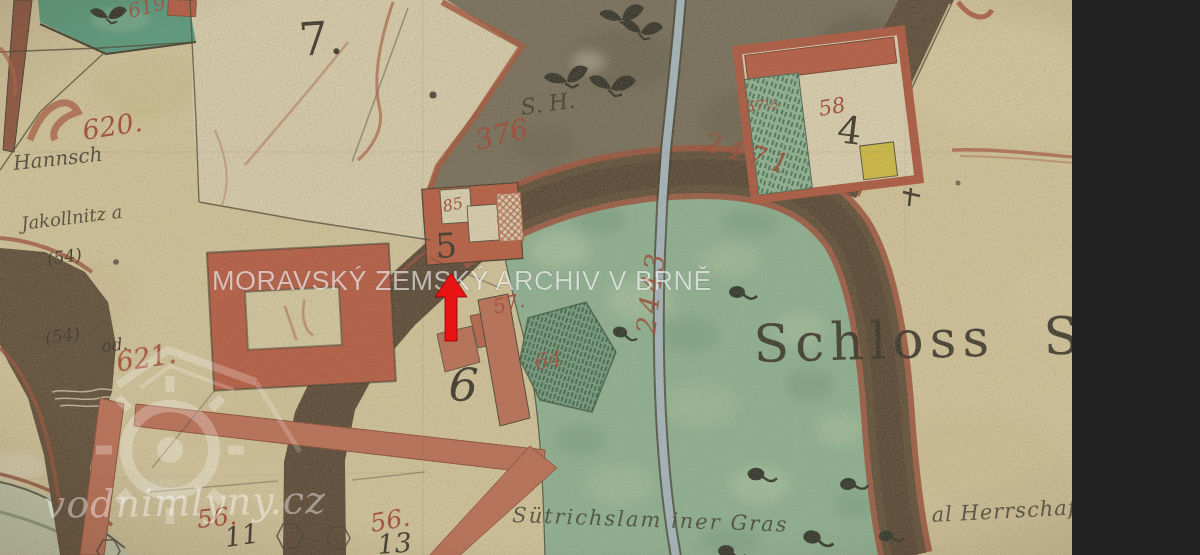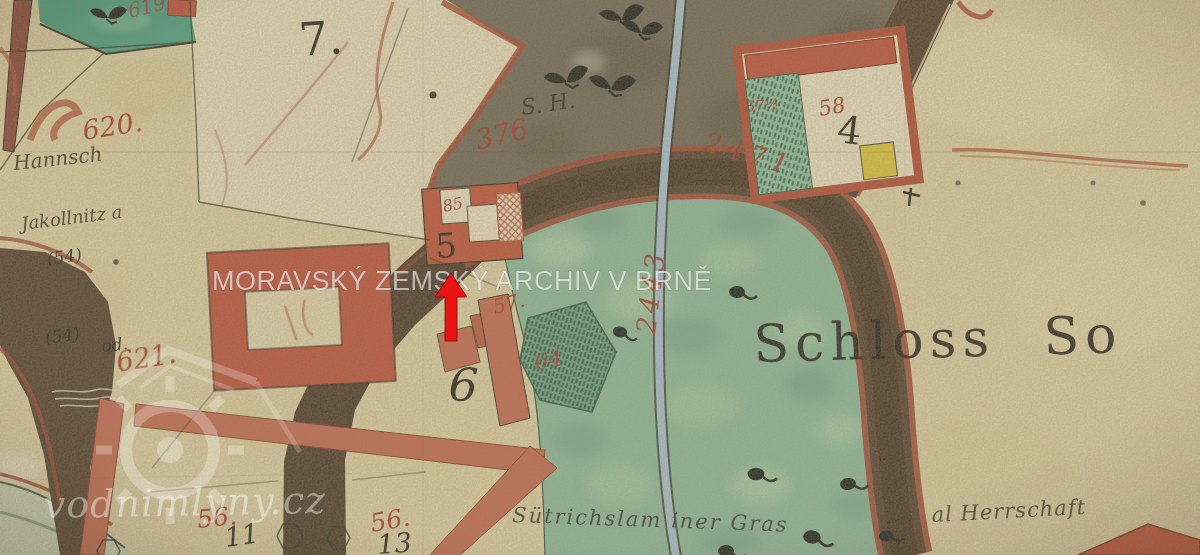--- a/index.html
+++ b/index.html
@@ -1,16 +1,16 @@
 <!DOCTYPE html>
 <html><head>
 <meta charset="utf-8">
 <style>
   html,body{margin:0;padding:0;background:#222;}
-  #stage{width:1200px;height:555px;position:relative;overflow:hidden;font-family:"DejaVu Serif",serif;text-align:center;}
+  #stage{width:1072px;height:555px;position:relative;overflow:hidden;font-family:"DejaVu Serif",serif;text-align:center;}
   svg{display:block;}
   text{user-select:none;}
 </style>
 </head>
 <body>
 
 <div id="stage">
 <svg width="1200" height="555" viewBox="0 0 1200 555" xmlns="http://www.w3.org/2000/svg">
   <defs>
     <filter id="soft" x="-60%" y="-60%" width="220%" height="220%">

